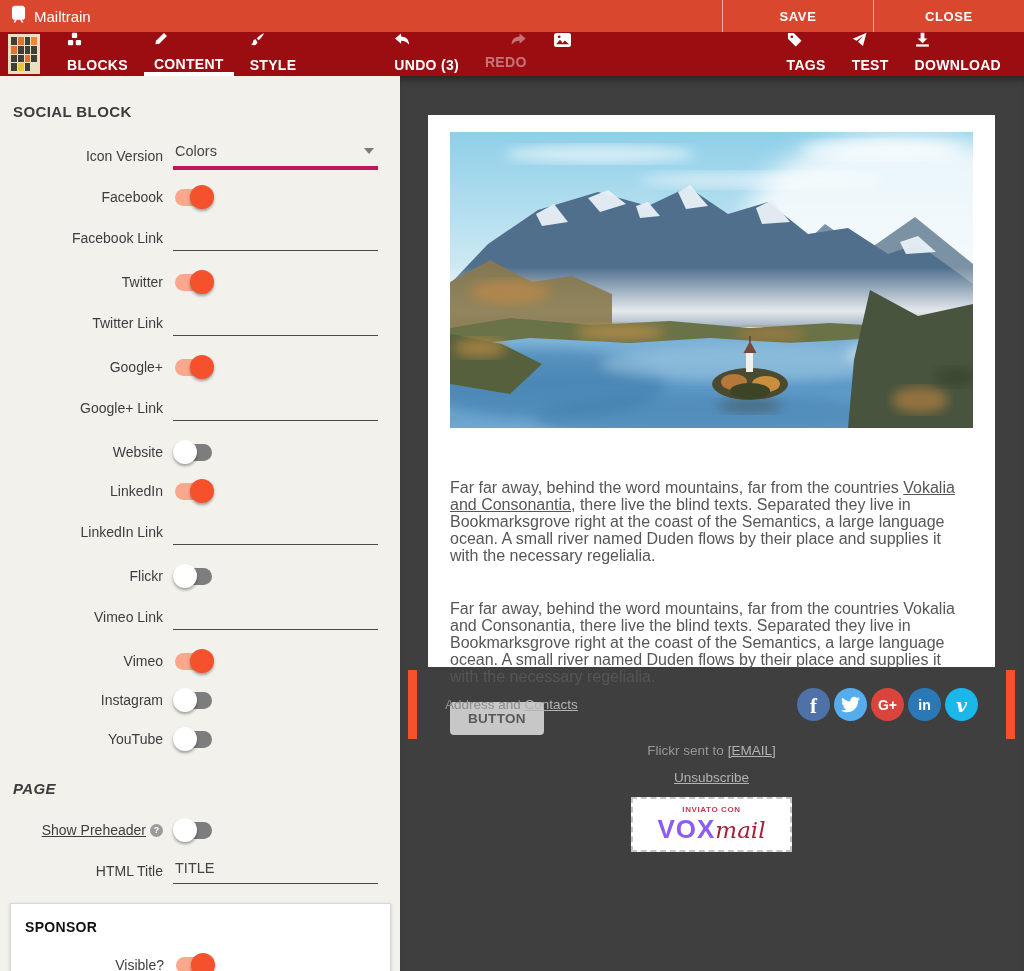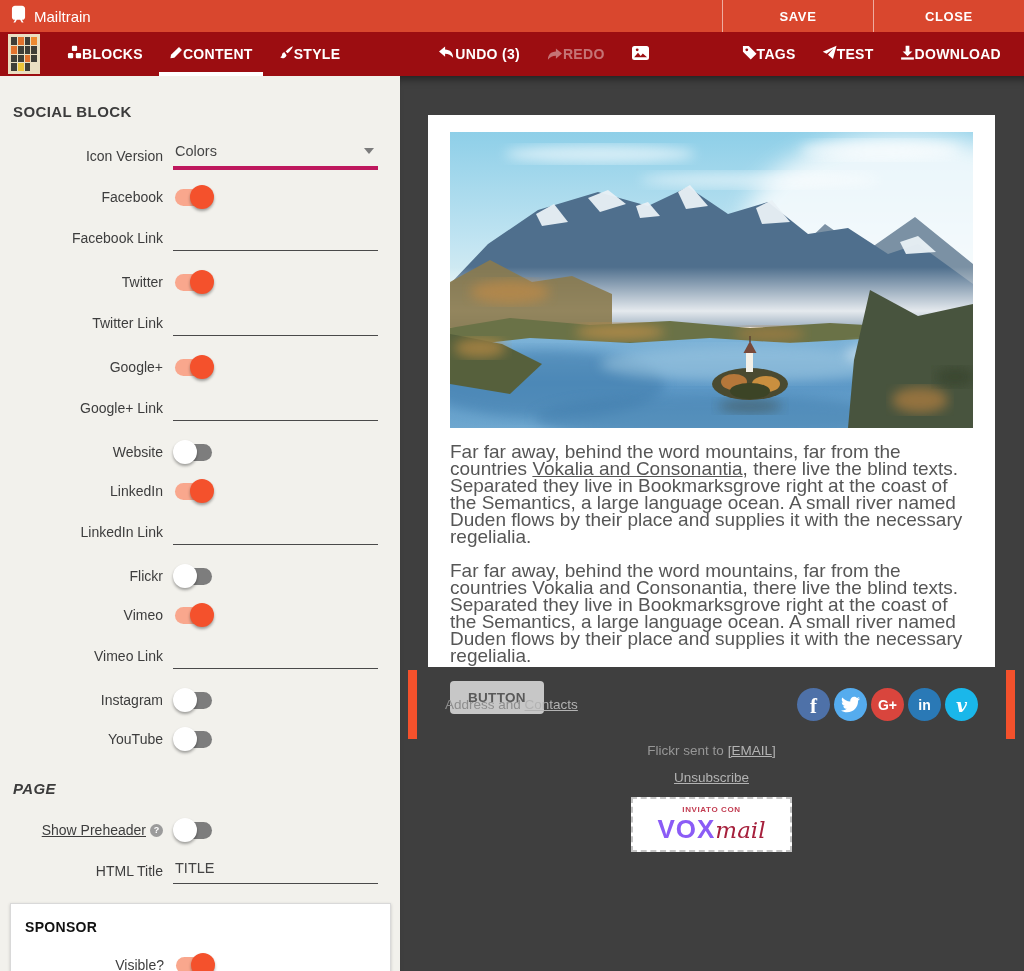--- a/index.html
+++ b/index.html
@@ -13,21 +13,21 @@
   .tb-btn { width:151px; display:flex; align-items:center; justify-content:center; color:#fff; font-size:13px; font-weight:bold; letter-spacing:.6px; border-left:1px solid rgba(255,255,255,.55); cursor:pointer; }
 
   
   .toolbar { position:absolute; left:0; top:32px; width:1024px; height:44px; background:#9c0d11; display:flex; align-items:stretch; padding:0 10px 0 8px; }
   .logo-tile { width:32px; height:40px; margin:2px 14px 0 0; background:#eadfc2; padding:3px; display:grid; grid-template-columns:repeat(4,1fr); grid-template-rows:repeat(4,1fr); gap:1px; align-self:flex-start; }
   .logo-tile i { display:block; }
   .logo-tile i:nth-child(1){background:#3f3e37}.logo-tile i:nth-child(2){background:#e2722d}.logo-tile i:nth-child(3){background:#3f3e37}.logo-tile i:nth-child(4){background:#ed8a31}
   .logo-tile i:nth-child(5){background:#e2722d}.logo-tile i:nth-child(6){background:#3f3e37}.logo-tile i:nth-child(7){background:#3f3e37}.logo-tile i:nth-child(8){background:#3f3e37}
   .logo-tile i:nth-child(9){background:#3f3e37}.logo-tile i:nth-child(10){background:#3f3e37}.logo-tile i:nth-child(11){background:#e2722d}.logo-tile i:nth-child(12){background:#3f3e37}
   .logo-tile i:nth-child(13){background:#3f3e37}.logo-tile i:nth-child(14){background:#edc438}.logo-tile i:nth-child(15){background:#3f3e37}.logo-tile i:nth-child(16){background:#eadfc2}
-  .tbar-item { position:relative; display:flex; align-items:center; padding:0 13px; color:#fff; font-size:14px; font-weight:bold; letter-spacing:.3px; cursor:pointer; white-space:nowrap; }
+  .tbar-item { position:relative; display:flex; gap:7px; padding:0 13px; color:#fff; font-size:14px; font-weight:bold; letter-spacing:.3px; cursor:pointer; white-space:nowrap;flex-direction:column; }
   .tbar-item.active::after { content:""; position:absolute; left:3px; right:3px; bottom:0; height:4px; background:#fff; }
   .tbar-item.disabled { opacity:.42; }
   .mid-group { display:flex; margin-left:72px; align-items:stretch; }
   .right-group { display:flex; margin-left:auto; align-items:stretch; }
   .tbar-item svg { flex-shrink:0; }
 
   
   .left-panel { position:absolute; left:0; top:76px; width:400px; height:895px; background:#f2f1ec; padding:27px 13px 14px 13px; overflow:hidden; }
   .section-heading { font-size:15px; font-weight:bold; color:#3c3c3c; letter-spacing:.4px; margin-bottom:21px; }
   .frow { display:flex; align-items:center; margin-bottom:15px; min-height:24px; }
@@ -49,21 +49,21 @@
   .sponsor-heading { font-size:14px; font-weight:bold; color:#111; letter-spacing:.3px; margin:2px 0 18px 2px; }
   .sponsor-card .flabel { width:151px; }
   .sponsor-card .frow { margin-bottom:6px; }
 
   
   .preview { position:absolute; left:400px; top:76px; width:624px; height:895px; background:#3f3f3f; box-shadow:inset 0 9px 10px -7px rgba(0,0,0,.55); }
   .email-card { position:absolute; left:28px; top:39px; width:567px; height:552px; background:#fff; }
   .hero { display:block; margin:17px 22px 0 22px; }
   .card-body { padding:15px 22px 0 22px; }
   .sec-title { font-size:20px; font-weight:normal; color:#4c4c4c; margin-bottom:13px; }
-  .para { font-size:19px; line-height:17px; color:#565656; margin-bottom:17px; }
+  .para { font-size:16px; line-height:17px; color:#565656; margin-bottom:17px;margin-top:36px; }
   .para .body-link { text-decoration:underline; cursor:pointer; }
   .btn-preview { display:inline-block; background:#c7c7c7; color:#595959; font-size:13.5px; font-weight:bold; letter-spacing:.3px; padding:9px 18px; border-radius:4px; cursor:pointer; }
   .sel-bar { position:absolute; width:9px; height:69px; background:#f4512c; top:594px; }
   .sel-bar.left { left:8px; } .sel-bar.right { left:606px; }
   .footer-social { position:absolute; left:28px; top:594px; width:567px; height:69px; display:flex; align-items:center; justify-content:space-between; padding:0 17px; }
   .addr { font-size:13.5px; color:#8d8d8d; }
   .addr .foot-link { color:#b3b3b3; text-decoration:underline; cursor:pointer; }
   .s-icons { display:flex; gap:4px; }
   .s-icon { width:33px; height:33px; border-radius:50%; display:flex; align-items:center; justify-content:center; color:#fff; cursor:pointer; }
   .g-facebook { font:bold 21px "Liberation Serif",serif; margin-top:3px; }
@@ -260,31 +260,31 @@
 
     <div class="frow">
       <div class="flabel">Flickr</div>
       <div class="fcontrol">
           <div class="toggle">
             <span class="knob"></span>
           </div>
         </div>
     </div>
 
-    <div class="frow">
-      <div class="flabel">Vimeo</div>
-      <div class="fcontrol">
-          <div class="toggle on">
-            <span class="knob"></span>
-          </div>
-        </div>
-    </div>
     <div class="frow gap-lg">
       <div class="flabel">Vimeo Link</div>
       <div class="fcontrol"><input class="uinput" value="" style=""></div>
+    </div>
+    <div class="frow">
+      <div class="flabel">Vimeo</div>
+      <div class="fcontrol">
+          <div class="toggle on">
+            <span class="knob"></span>
+          </div>
+        </div>
     </div>
 
     <div class="frow">
       <div class="flabel">Instagram</div>
       <div class="fcontrol">
           <div class="toggle">
             <span class="knob"></span>
           </div>
         </div>
     </div>

